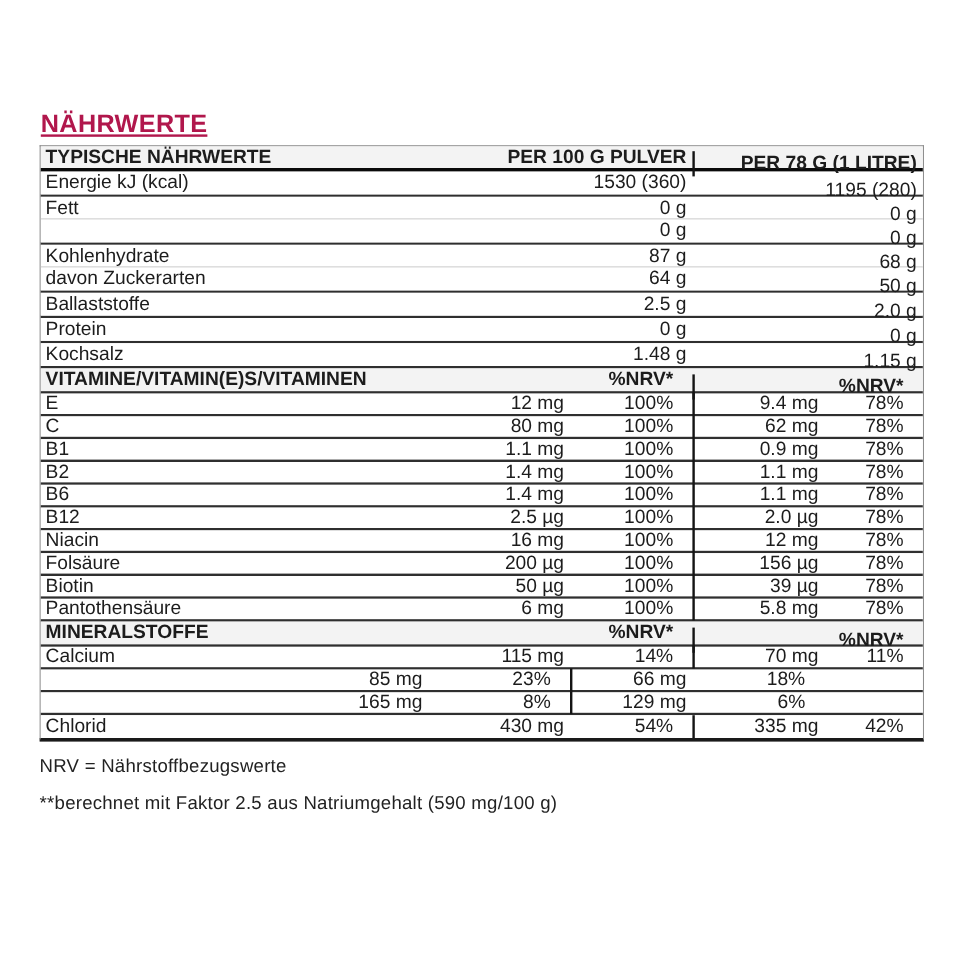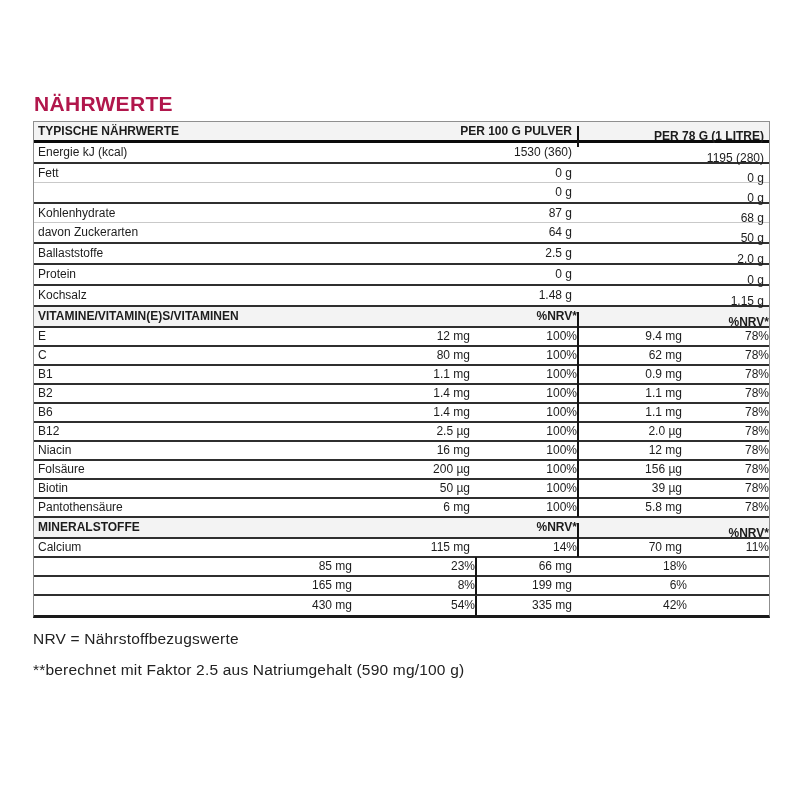--- a/index.html
+++ b/index.html
@@ -13,50 +13,51 @@
     overflow: hidden;
   }
   .content { padding: 92px 36px 0 33px; }
 
   .title {
     font-size: 21px;
     font-weight: bold;
     color: var(--c-title, #b1174c);
     letter-spacing: 0.3px;
     margin: 0 0 5px 1px;
+    text-decoration: underline;
   }
 
   .ntable {
     border: 1px solid var(--c-table_border, #8f8f8f);
     border-bottom: 3px solid #1a1a1a;
     width: 737px;
   }
 
   .row {
     display: grid;
     grid-template-columns: 1fr 118px 102px 110px 82px;
     height: 19px;
     line-height: 19px;
-    font-size: 12px;
+    font-size: 16px;
     align-items: center;
     background: #fff;
   }
   .row.hdr {
     height: 21px;
     line-height: 21px;
     font-weight: bold;
     background: var(--c-header_bg, #f3f3f3);
   }
   .row.main-hdr { border-bottom: 3px solid #0a0a0a; }
   .row.sec-hdr  { border-bottom: 2px solid var(--c-rule_dark, #2f2f2f); }
 
   .cell { overflow: hidden; white-space: nowrap; }
   .lbl { padding-left: 4px; text-align: left; }
   .num { text-align: right; padding-right: 5px; }
-  .pct { text-align: right; padding-right: 0; }
+  .pct { text-align: right; padding-right: 16px; }
   .sp1 { grid-column: 2 / 4; }
   .sp2 { grid-column: 4 / 6; margin-top: 11px; }
   .w2  { grid-column: 1 / 3; }
   .vd  { border-left: 2px solid var(--c-divider, #141414); }
 
   
   .group { border-bottom: 2px solid var(--c-rule_dark, #2f2f2f); }
   .group .row:not(:last-child) { border-bottom: 1px solid var(--c-rule_light, #c9c9c9); }
 
   
@@ -270,25 +271,26 @@
           <div class="row">
             <div class="cell num">85 mg</div>
             <div class="cell pct">23%</div>
             <div class="cell num vd">66 mg</div>
             <div class="cell pct">18%</div>
           </div>
 
           <div class="row">
             <div class="cell num">165 mg</div>
             <div class="cell pct">8%</div>
-            <div class="cell num vd">199 mg</div>
+            <div class="cell num vd">129 mg</div>
             <div class="cell pct">6%</div>
           </div>
 
           <div class="row">
+            <div class="cell lbl">Chlorid</div>
             <div class="cell num">430 mg</div>
             <div class="cell pct">54%</div>
             <div class="cell num vd">335 mg</div>
             <div class="cell pct">42%</div>
           </div>
         </div>
 
     </div>
 
     <div class="footnotes">

